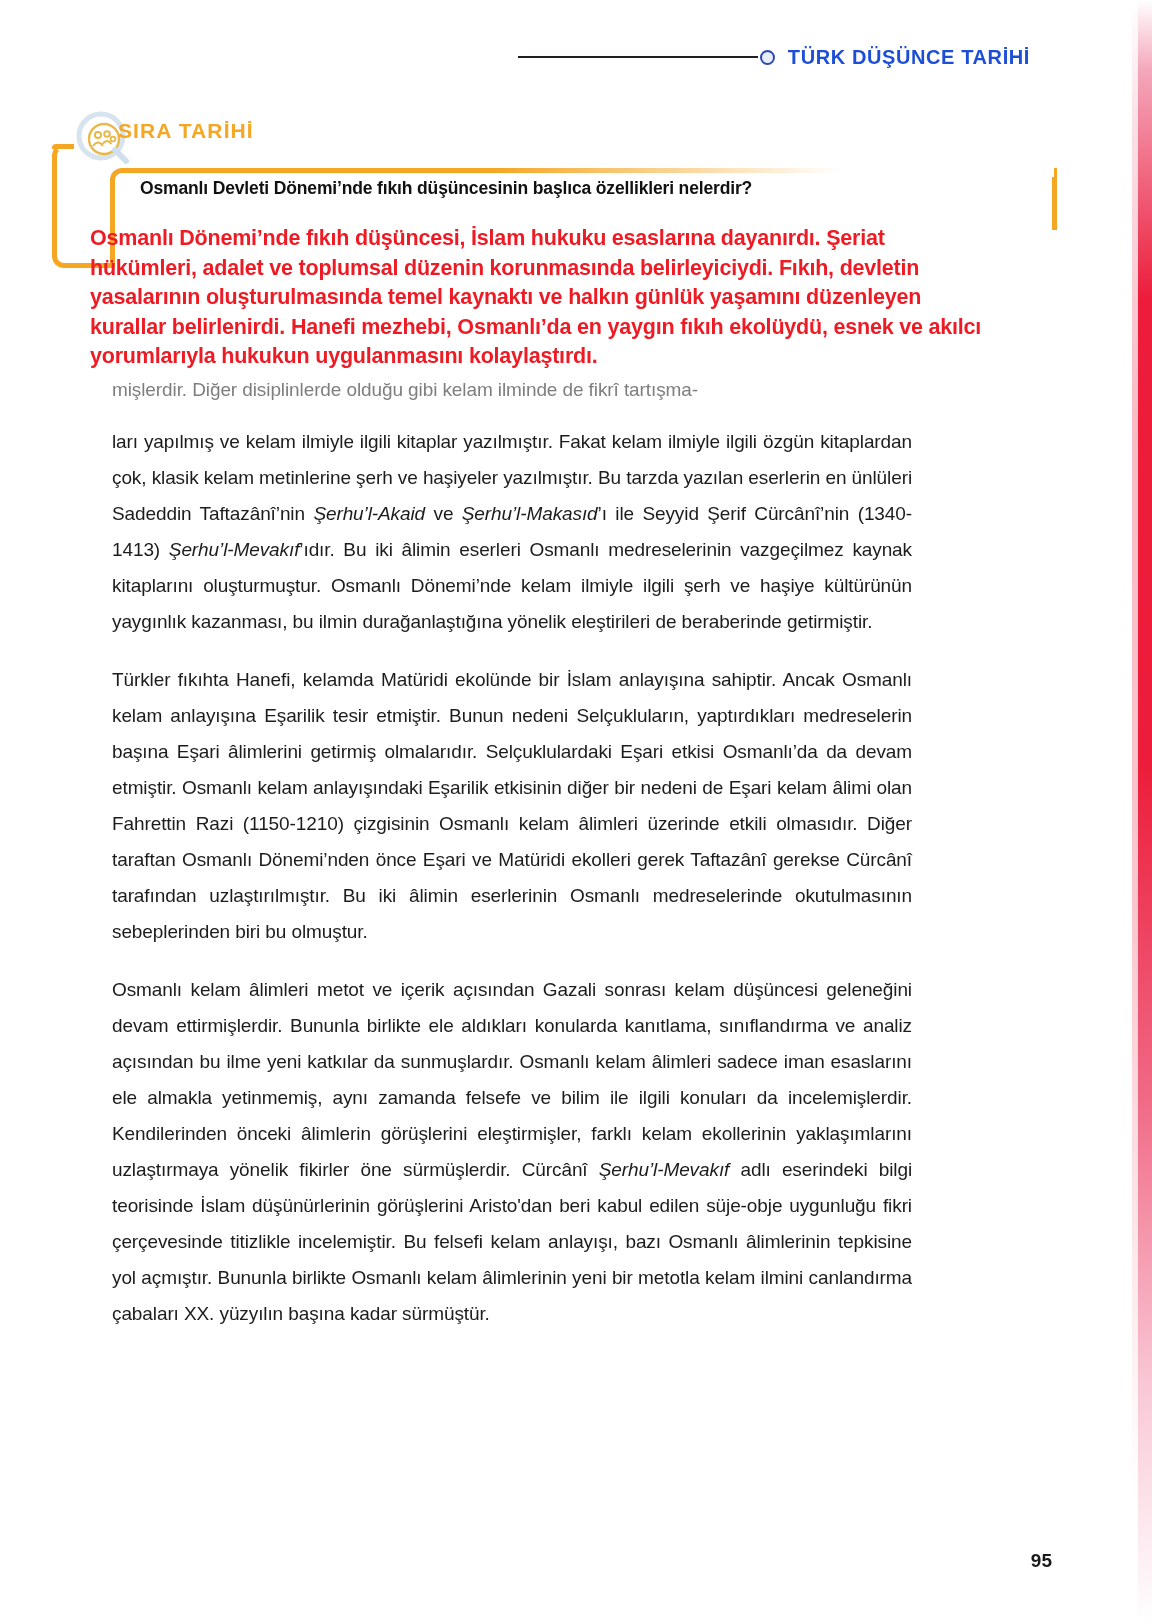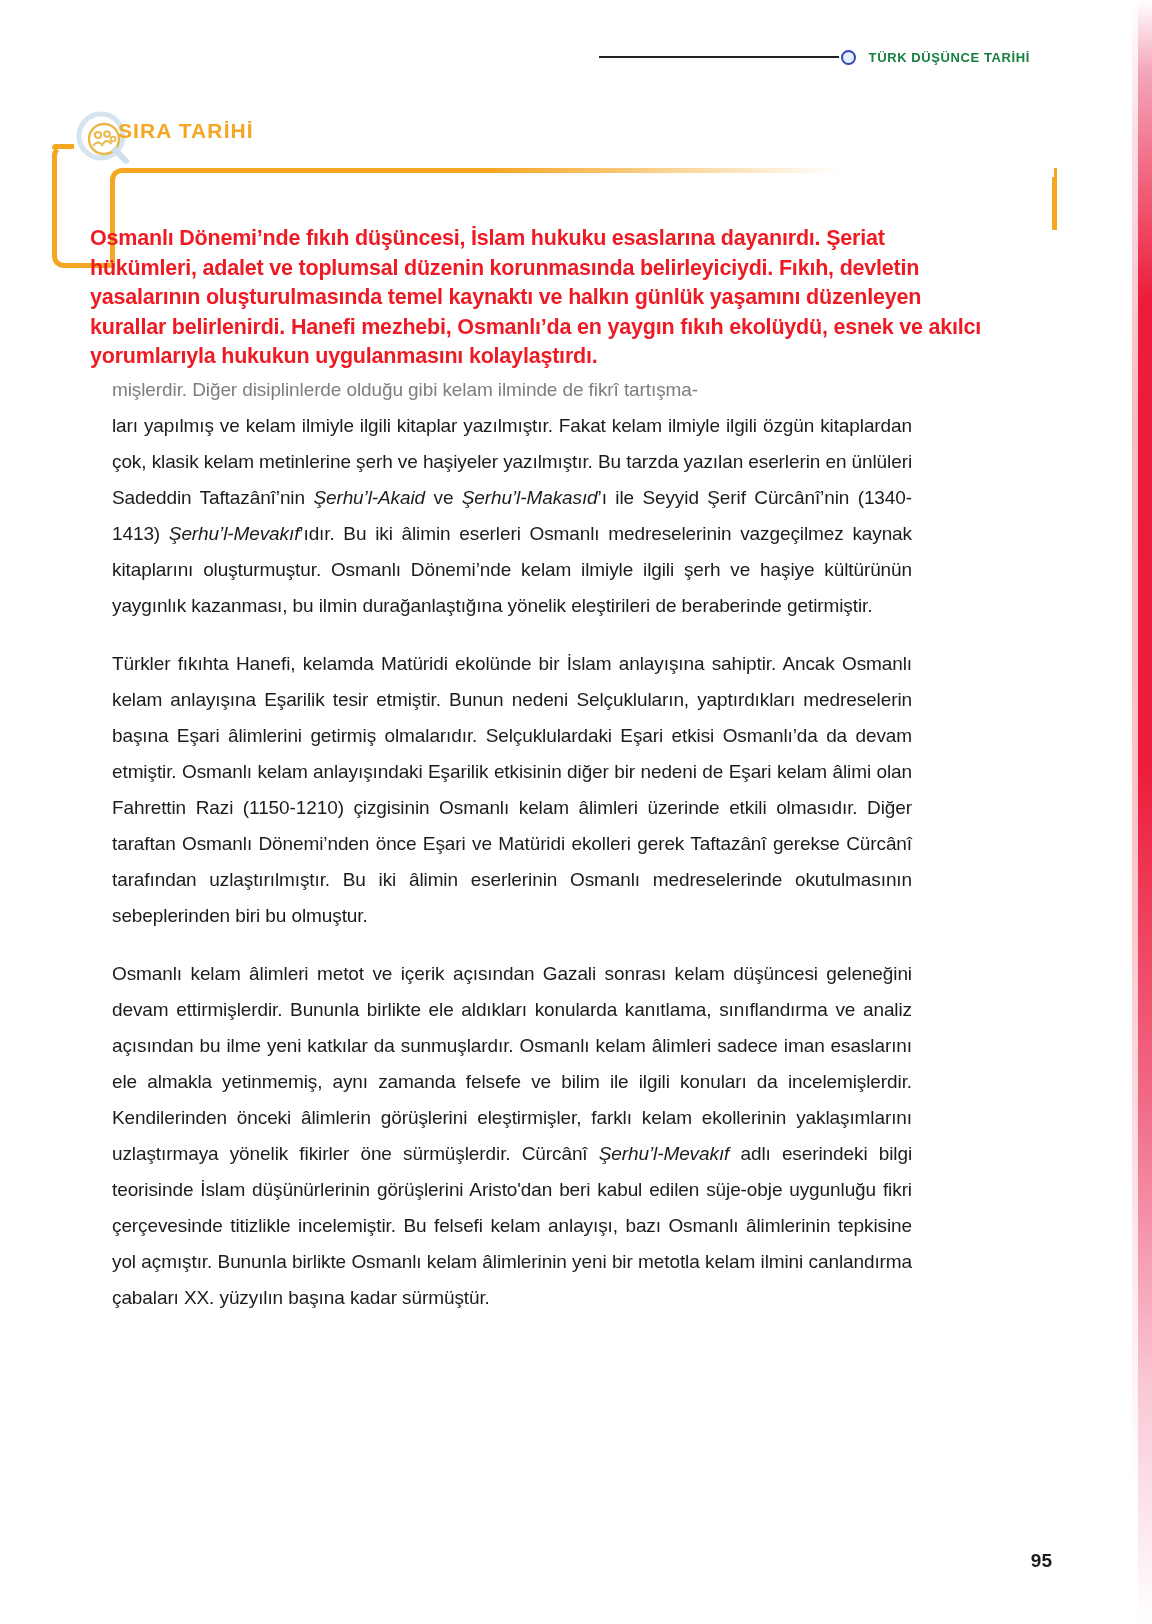--- a/index.html
+++ b/index.html
@@ -64,24 +64,24 @@
   .header-dot {
     width: 11px;
     height: 11px;
     border-radius: 50%;
     border: 2px solid #2f49b0;
     background: #e8edfb;
     margin-right: 13px;
     flex: none;
   }
   .header-title {
-    font-size: 13px;
+    font-size: 20px;
     font-weight: bold;
     letter-spacing: 0.6px;
-    color: #15803d;
+    color: #1d4ed8;
     white-space: nowrap;
   }
 
   
   .callout {
     position: absolute;
     left: 52px;
     top: 106px;
     width: 1000px;
     height: 120px;
@@ -249,27 +249,28 @@
       <line x1="42" y1="40" x2="53" y2="51" stroke="#cfe0ec" stroke-width="6" stroke-linecap="round"></line>
       <circle cx="25" cy="25" r="3.1" fill="none" stroke="#e9b84a" stroke-width="2"></circle>
       <path d="M20 36 q5 -7 10 0" fill="none" stroke="#e9b84a" stroke-width="2"></path>
       <circle cx="34" cy="24" r="2.8" fill="none" stroke="#e9b84a" stroke-width="2"></circle>
       <path d="M29.5 34 q4.5 -6 9 0" fill="none" stroke="#e9b84a" stroke-width="2"></path>
       <circle cx="40" cy="29" r="2.4" fill="none" stroke="#e9b84a" stroke-width="1.8"></circle>
     </svg>
   </div>
 
   <div class="sira-label">SIRA TARİHİ</div>
+  <div class="question">Osmanlı Devleti Dönemi’nde fıkıh düşüncesinin başlıca özellikleri nelerdir?</div>
 </div>
 
 <div class="answer">Osmanlı Dönemi’nde fıkıh düşüncesi, İslam hukuku esaslarına dayanırdı. Şeriat hükümleri, adalet ve toplumsal düzenin korunmasında belirleyiciydi. Fıkıh, devletin yasalarının oluşturulmasında temel kaynaktı ve halkın günlük yaşamını düzenleyen kurallar belirlenirdi. Hanefi mezhebi, Osmanlı’da en yaygın fıkıh ekolüydü, esnek ve akılcı yorumlarıyla hukukun uygulanmasını kolaylaştırdı.</div>
 
 <div class="column">
 
-  <p class="para clipped" style="margin-bottom:0;">mişlerdir. Diğer disiplinlerde olduğu gibi kelam ilminde de fikrî tartışma-</p>
+  <p class="para clipped" style="margin-bottom:16px;">mişlerdir. Diğer disiplinlerde olduğu gibi kelam ilminde de fikrî tartışma-</p>
 
   <p class="para">
     <span>ları yapılmış ve kelam ilmiyle ilgili kitaplar yazılmıştır. Fakat kelam ilmiyle ilgili özgün kitaplardan çok, klasik kelam metinlerine şerh ve haşiyeler yazılmıştır. Bu tarzda yazılan eserlerin en ünlüleri Sadeddin Taftazânî’nin </span><em>Şerhu’l-Akaid</em><span> ve </span><em>Şerhu’l-Makasıd</em><span>’ı ile Seyyid Şerif Cürcânî’nin (1340-1413) </span><em>Şerhu’l-Mevakıf</em><span>’ıdır. Bu iki âlimin eserleri Osmanlı medreselerinin vazgeçilmez kaynak kitaplarını oluşturmuştur. Osmanlı Dönemi’nde kelam ilmiyle ilgili şerh ve haşiye kültürünün yaygınlık kazanması, bu ilmin durağanlaştığına yönelik eleştirileri de beraberinde getirmiştir.</span>
   </p>
 
   <p class="para">Türkler fıkıhta Hanefi, kelamda Matüridi ekolünde bir İslam anlayışına sahiptir. Ancak Osmanlı kelam anlayışına Eşarilik tesir etmiştir. Bunun nedeni Selçukluların, yaptırdıkları medreselerin başına Eşari âlimlerini getirmiş olmalarıdır. Selçuklulardaki Eşari etkisi Osmanlı’da da devam etmiştir. Osmanlı kelam anlayışındaki Eşarilik etkisinin diğer bir nedeni de Eşari kelam âlimi olan Fahrettin Razi (1150-1210) çizgisinin Osmanlı kelam âlimleri üzerinde etkili olmasıdır. Diğer taraftan Osmanlı Dönemi’nden önce Eşari ve Matüridi ekolleri gerek Taftazânî gerekse Cürcânî tarafından uzlaştırılmıştır. Bu iki âlimin eserlerinin Osmanlı medreselerinde okutulmasının sebeplerinden biri bu olmuştur.</p>
 
   <p class="para">
     <span>Osmanlı kelam âlimleri metot ve içerik açısından Gazali sonrası kelam düşüncesi geleneğini devam ettirmişlerdir. Bununla birlikte ele aldıkları konularda kanıtlama, sınıflandırma ve analiz açısından bu ilme yeni katkılar da sunmuşlardır. Osmanlı kelam âlimleri sadece iman esaslarını ele almakla yetinmemiş, aynı zamanda felsefe ve bilim ile ilgili konuları da incelemişlerdir. Kendilerinden önceki âlimlerin görüşlerini eleştirmişler, farklı kelam ekollerinin yaklaşımlarını uzlaştırmaya yönelik fikirler öne sürmüşlerdir. Cürcânî </span><em>Şerhu’l-Mevakıf</em><span> adlı eserindeki bilgi teorisinde İslam düşünürlerinin görüşlerini Aristo'dan beri kabul edilen süje-obje uygunluğu fikri çerçevesinde titizlikle incelemiştir. Bu felsefi kelam anlayışı, bazı Osmanlı âlimlerinin tepkisine yol açmıştır. Bununla birlikte Osmanlı kelam âlimlerinin yeni bir metotla kelam ilmini canlandırma çabaları XX. yüzyılın başına kadar sürmüştür.</span>
   </p>

